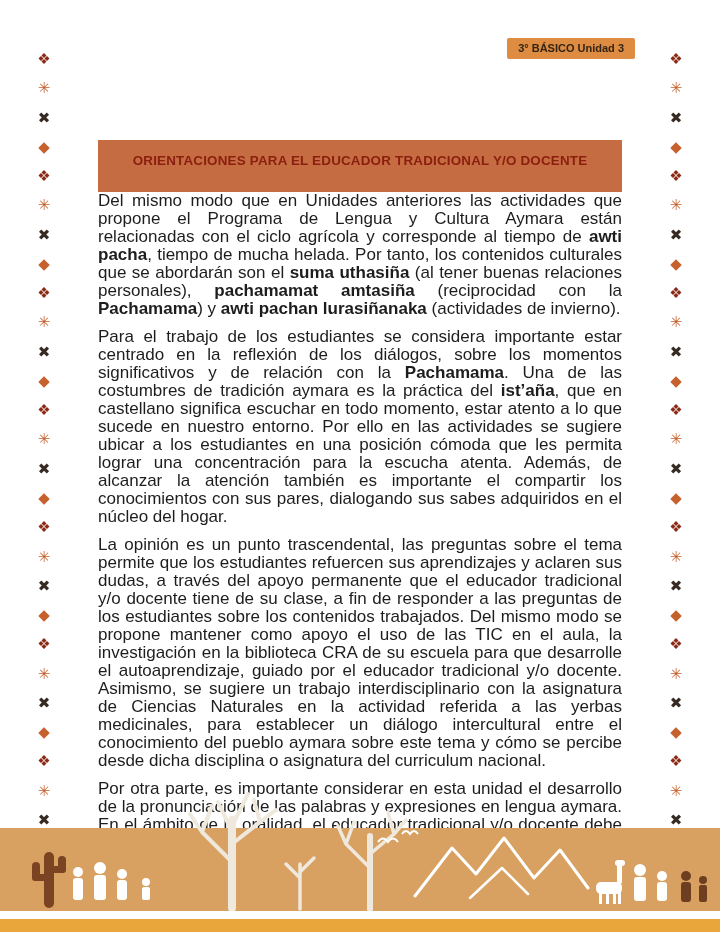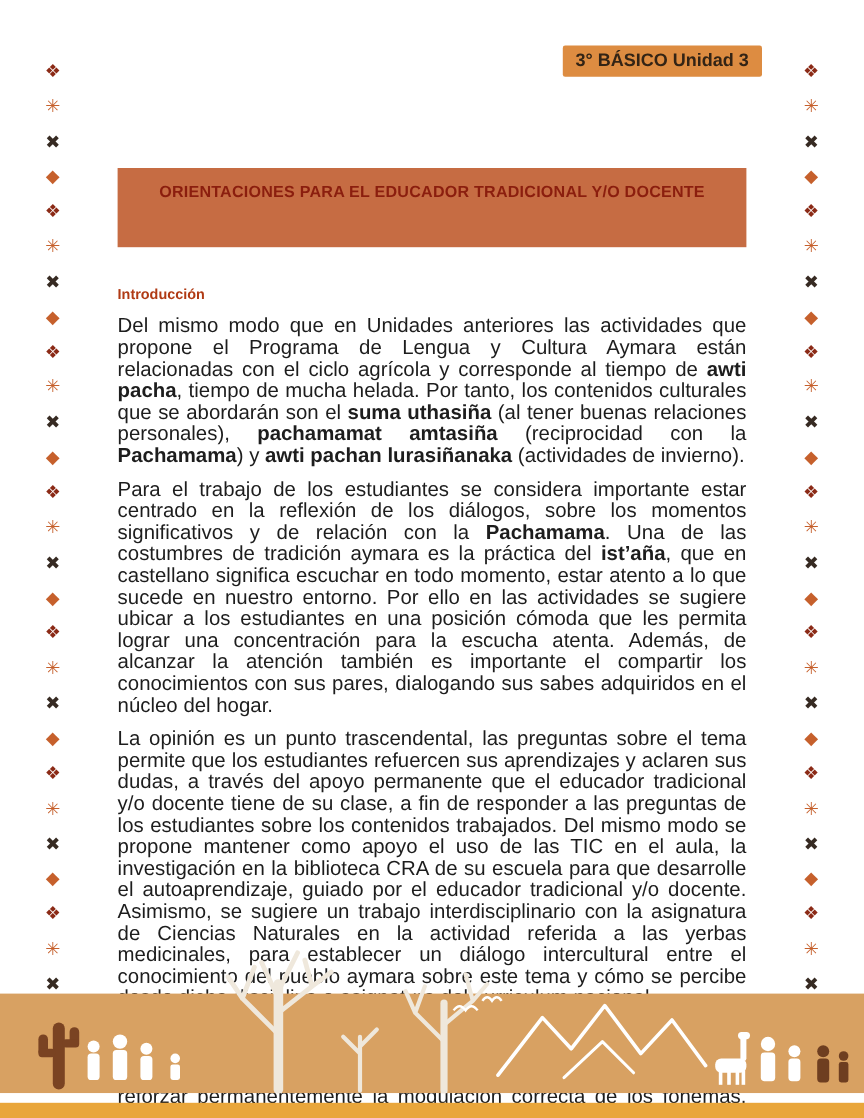--- a/index.html
+++ b/index.html
@@ -5,34 +5,34 @@
   * { box-sizing: border-box; }
   html, body { margin: 0; padding: 0; }
   body {
     width: 720px; height: 932px; position: relative; overflow: hidden;
     background: #ffffff;
     font-family: "Liberation Sans", "DejaVu Sans", sans-serif;
   }
   .unit-badge {
     position: absolute; top: 38px; right: 85px;
     background: #DD8C41; color: #332415;
-    font-weight: bold; font-size: 15px;
+    font-weight: bold; font-size: 11px;
     padding: 4px 11px 5px; border-radius: 2px;
   }
   .side-border {
     position: absolute; top: 52px; width: 36px; height: 776px;
     display: flex; flex-direction: column;
     justify-content: space-between; align-items: center;
   }
   .side-border.left  { left: 26px; }
   .side-border.right { right: 26px; }
   .motif { font-size: 15px; line-height: 1; font-family: "DejaVu Sans", sans-serif; }
   .content { position: absolute; left: 98px; top: 140px; width: 524px; }
   .title-banner {
-    background: #C66C43; height: 66px; padding: 11px 12px 0;
+    background: #C66C43; height: 52px; padding: 11px 12px 0;
     text-align: center;
   }
   .title-banner span {
     color: #8B1E0E; font-weight: bold; font-size: 13.4px; letter-spacing: 0.2px;
   }
   .intro-heading {
     margin: 32px 0 11px; color: #B03A14; font-size: 12px; font-weight: bold;
   }
   .body-text p {
     margin: 0 0 10px; font-size: 17px; line-height: 18px;
@@ -105,21 +105,20 @@
     <span class="motif" style="color: rgb(198, 96, 44);">◆</span>
     <span class="motif" style="color: rgb(139, 42, 22);">❖</span>
     <span class="motif" style="color: rgb(198, 96, 44);">✳</span>
     <span class="motif" style="color: rgb(54, 42, 34);">✖</span>
   </div>
 
 <div class="content">
   <div class="title-banner">
     <span>ORIENTACIONES PARA EL EDUCADOR TRADICIONAL Y/O DOCENTE</span>
   </div>
-  <div class="intro-heading">Introducción</div>
   <div class="body-text">
       <p><span>Del mismo modo que en Unidades anteriores las actividades que propone el Programa de Lengua y Cultura Aymara están relacionadas con el ciclo agrícola y corresponde al tiempo de </span><b>awti pacha</b><span>, tiempo de mucha helada. Por tanto, los contenidos culturales que se abordarán son el </span><b>suma uthasiña</b><span> (al tener buenas relaciones personales), </span><b>pachamamat amtasiña</b><span> (reciprocidad con la </span><b>Pachamama</b><span>) y </span><b>awti pachan lurasiñanaka</b><span> (actividades de invierno).</span></p>
       <p><span>Para el trabajo de los estudiantes se considera importante estar centrado en la reflexión de los diálogos, sobre los momentos significativos y de relación con la </span><b>Pachamama</b><span>. Una de las costumbres de tradición aymara es la práctica del </span><b>ist’aña</b><span>, que en castellano significa escuchar en todo momento, estar atento a lo que sucede en nuestro entorno. Por ello en las actividades se sugiere ubicar a los estudiantes en una posición cómoda que les permita lograr una concentración para la escucha atenta. Además, de alcanzar la atención también es importante el compartir los conocimientos con sus pares, dialogando sus sabes adquiridos en el núcleo del hogar.</span></p>
       <p><span>La opinión es un punto trascendental, las preguntas sobre el tema permite que los estudiantes refuercen sus aprendizajes y aclaren sus dudas, a través del apoyo permanente que el educador tradicional y/o docente tiene de su clase, a fin de responder a las preguntas de los estudiantes sobre los contenidos trabajados. Del mismo modo se propone mantener como apoyo el uso de las TIC en el aula, la investigación en la biblioteca CRA de su escuela para que desarrolle el autoaprendizaje, guiado por el educador tradicional y/o docente. Asimismo, se sugiere un trabajo interdisciplinario con la asignatura de Ciencias Naturales en la actividad referida a las yerbas medicinales, para establecer un diálogo intercultural entre el conocimiento del pueblo aymara sobre este tema y cómo se percibe desde dicha disciplina o asignatura del curriculum nacional.</span></p>
       <p><span>Por otra parte, es importante considerar en esta unidad el desarrollo de la pronunciación de las palabras y expresiones en lengua aymara. En el ámbito de la oralidad, el educador tradicional y/o docente debe reforzar permanentemente la modulación correcta de los fonemas. En este sentido, modelar el uso de la lengua en diferentes situaciones comunicativas frente a los estudiantes.</span></p>
     </div>
 </div>
 
 <div class="footer-art">
   <svg viewBox="0 0 720 175" width="720" height="175">

